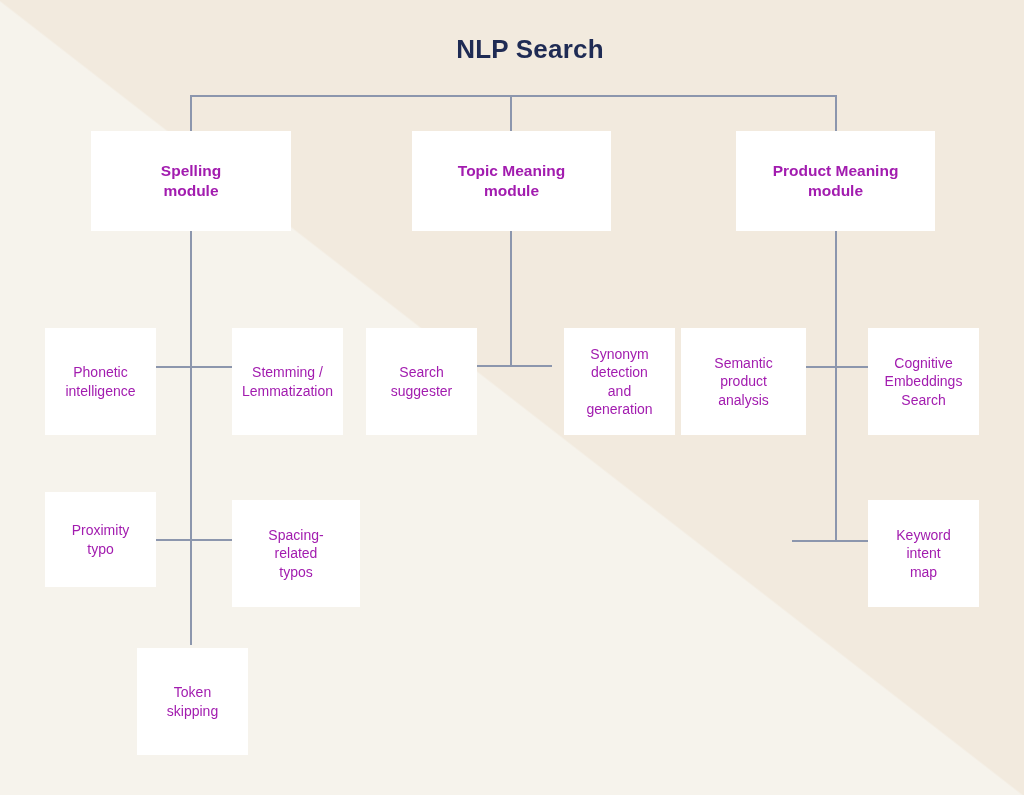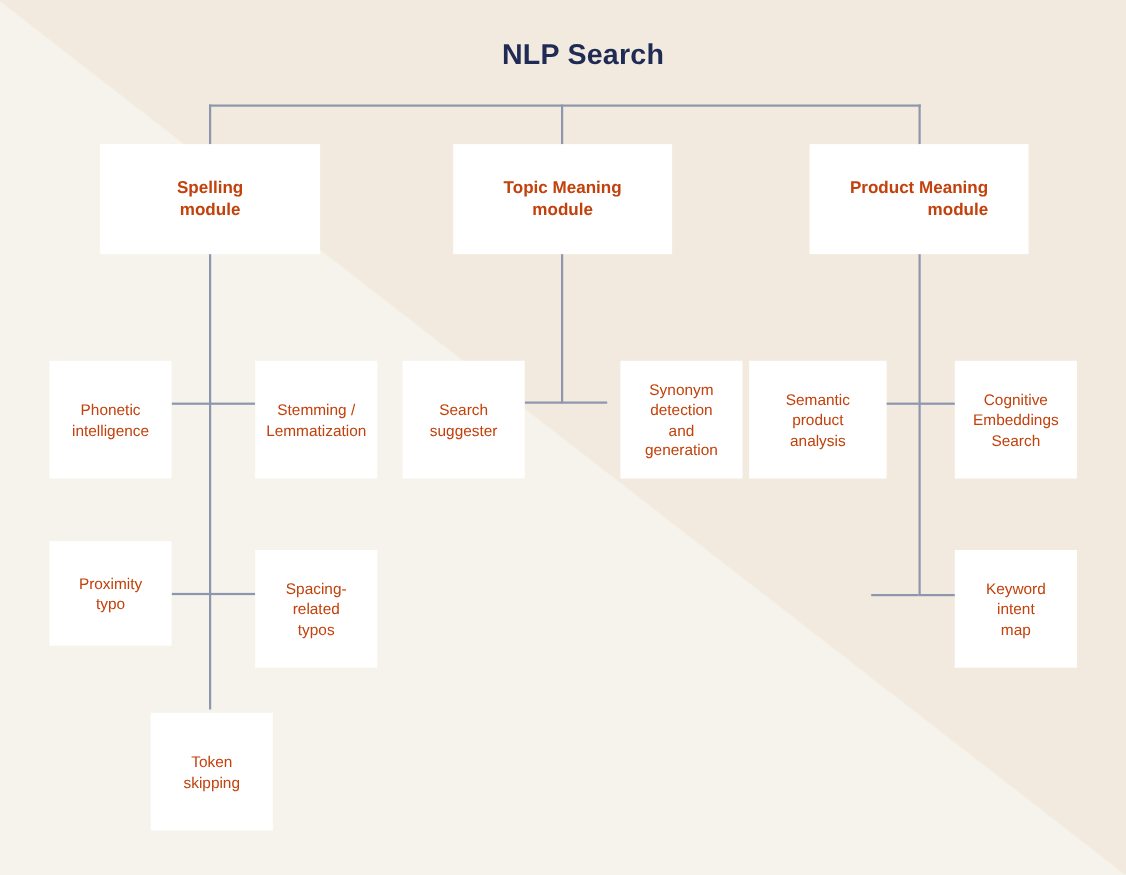--- a/index.html
+++ b/index.html
@@ -52,21 +52,21 @@
     position: absolute;
     background: #8c96ad;
   }
   .conn.h { height: 2px; }
   .conn.v { width: 2px; }
 
   
   .node {
     position: absolute;
     background: #ffffff;
-    color: #c2410c;
+    color: #a21caf;
     display: flex;
     align-items: center;
     justify-content: center;
     text-align: center;
     line-height: 1.32;
     box-sizing: border-box;
     padding: 4px 6px;
     z-index: 3;
   }
   .node.module {
@@ -112,41 +112,41 @@
   <div class="node module" style="left:91px; top:131px; width:200px; height:100px;">
     <span class="txt">Spelling
 module</span>
   </div>
 
   <div class="node module" style="left:412px; top:131px; width:199px; height:100px;">
     <span class="txt">Topic Meaning
 module</span>
   </div>
 
-  <div class="node module" style="left:736px; top:131px; width:199px; height:100px;text-align:right;">
+  <div class="node module" style="left:736px; top:131px; width:199px; height:100px;">
     <span class="txt">Product Meaning
 module</span>
   </div>
 
   <div class="node leaf" style="left:45px; top:328px; width:111px; height:107px;">
     <span class="txt">Phonetic
 intelligence</span>
   </div>
 
   <div class="node leaf" style="left:232px; top:328px; width:111px; height:107px;">
     <span class="txt">Stemming /
 Lemmatization</span>
   </div>
 
   <div class="node leaf" style="left:45px; top:492px; width:111px; height:95px;">
     <span class="txt">Proximity
 typo</span>
   </div>
 
-  <div class="node leaf" style="left:232px; top:500px; width:111px; height:107px;">
+  <div class="node leaf" style="left:232px; top:500px; width:128px; height:107px;">
     <span class="txt">Spacing-
 related
 typos</span>
   </div>
 
   <div class="node leaf" style="left:137px; top:648px; width:111px; height:107px;">
     <span class="txt">Token
 skipping</span>
   </div>
 

